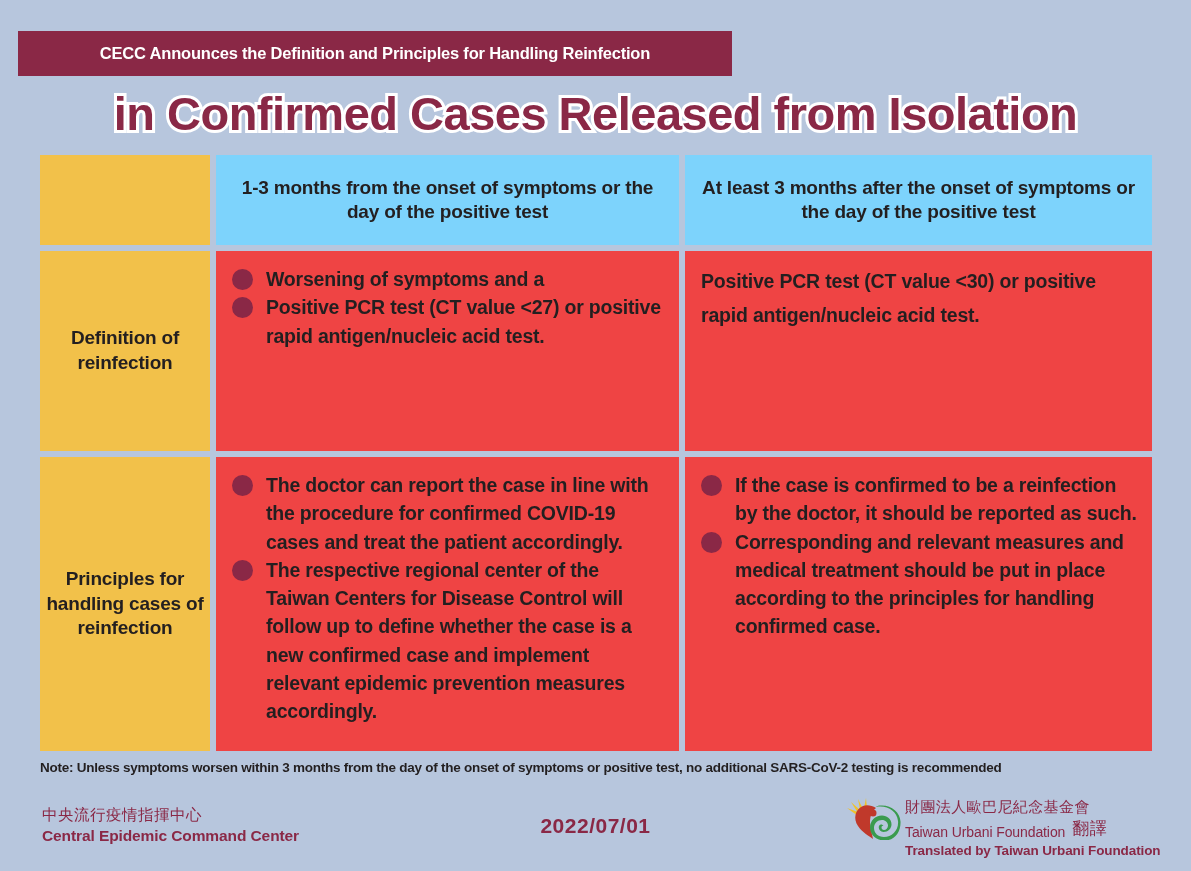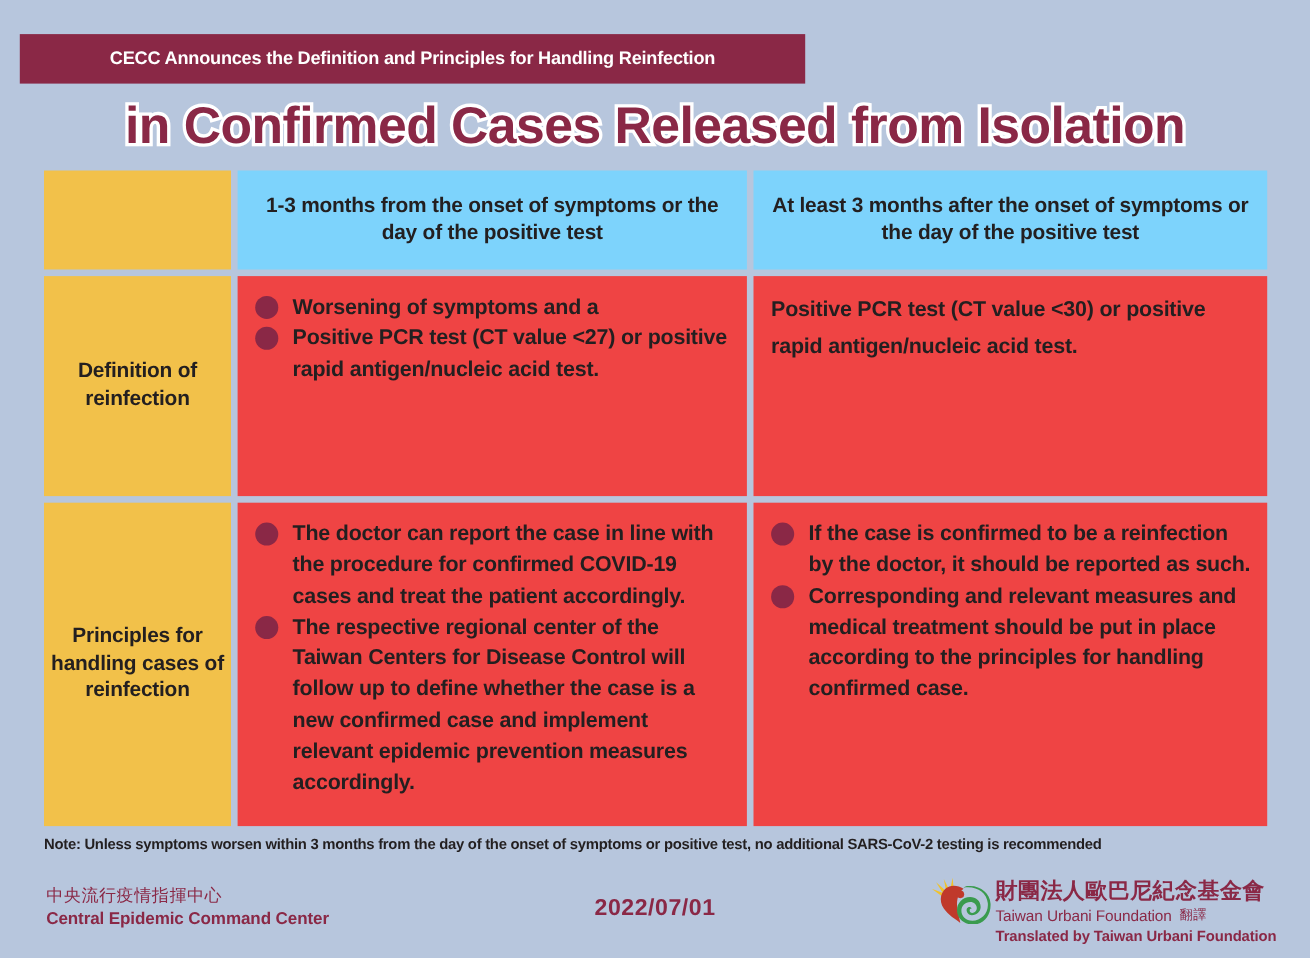--- a/index.html
+++ b/index.html
@@ -213,32 +213,32 @@
   }
   .urbani-text {
     margin-left: 4px;
     color: #8a2846;
   }
   .urbani-row1 {
     display: flex;
     align-items: flex-end;
   }
   .urbani-cn {
-    font-size: 20px;
+    font-size: 15px;
     line-height: 1.25;
     letter-spacing: 0.4px;
-    font-weight: bold;
+    font-weight: normal;
   }
   .urbani-en {
     font-size: 14px;
     line-height: 1.2;
     letter-spacing: -0.1px;
   }
   .urbani-tag {
-    font-size: 12px;
+    font-size: 17px;
     margin-left: 7px;
     margin-bottom: 1px;
     letter-spacing: 0.4px;
   }
   .urbani-trans {
     font-size: 13.5px;
     font-weight: bold;
     line-height: 1.3;
     margin-top: 1px;
     letter-spacing: -0.1px;

